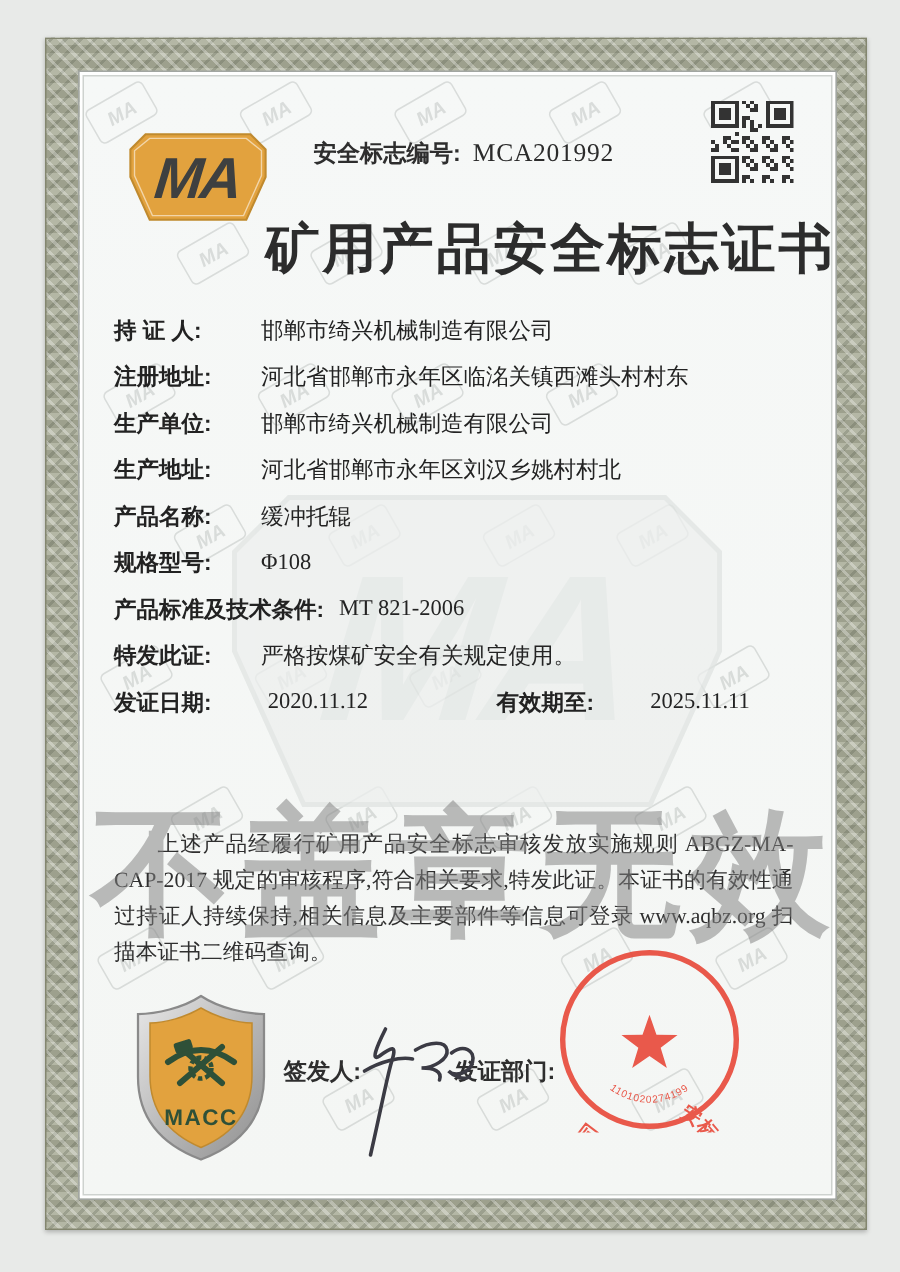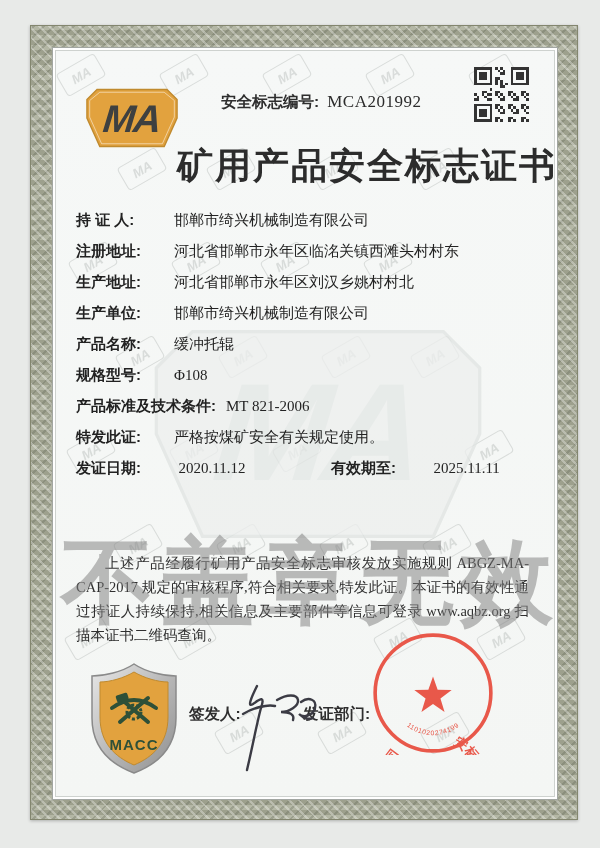--- a/index.html
+++ b/index.html
@@ -31,21 +31,21 @@
     border-radius:4px;display:flex;align-items:center;justify-content:center;
     transform:rotate(-30deg);
     color:rgba(162,168,164,.34);font-weight:bold;font-style:italic;font-size:13px;
     font-family:"Liberation Sans",sans-serif;
   }
   .big-ma{position:absolute;left:100px;top:272px;z-index:1;opacity:.75;}
 
   .content{position:absolute;inset:0;z-index:2;}
 
   .ma-logo{position:absolute;left:33px;top:40px;}
-  .sn-row{position:absolute;left:168px;top:44px;white-space:nowrap;}
+  .sn-row{position:absolute;left:156px;top:44px;white-space:nowrap;}
   .sn-label{font-weight:bold;font-size:15.5px;color:#2e2e2e;}
   .sn-value{font-family:"Liberation Serif",serif;font-size:17px;color:#2b2b2b;margin-left:8px;letter-spacing:.5px;}
   .qr{position:absolute;left:421px;top:19px;}
 
   .title{
     position:absolute;left:0;top:94px;width:100%;text-align:right;
     font-family:"Liberation Serif",serif;font-weight:900;
     font-size:36px;letter-spacing:2px;color:#2c2c2c;
   }
 
@@ -238,22 +238,22 @@
         <rect x="18" y="20" width="1" height="1" fill="#333"></rect>
         <rect x="20" y="20" width="1" height="1" fill="#333"></rect>
       </svg>
 
     <div class="title">矿用产品安全标志证书</div>
 
     <div class="fields" id="fields">
 
       <div class="frow"><span class="flabel">持 证 人:</span><span class="fvalue">邯郸市绮兴机械制造有限公司</span></div>
         <div class="frow"><span class="flabel">注册地址:</span><span class="fvalue">河北省邯郸市永年区临洺关镇西滩头村村东</span></div>
+        <div class="frow"><span class="flabel">生产单位:</span><span class="fvalue">邯郸市绮兴机械制造有限公司</span></div>
         <div class="frow"><span class="flabel">生产地址:</span><span class="fvalue">河北省邯郸市永年区刘汉乡姚村村北</span></div>
-        <div class="frow"><span class="flabel">生产单位:</span><span class="fvalue">邯郸市绮兴机械制造有限公司</span></div>
         <div class="frow"><span class="flabel">产品名称:</span><span class="fvalue">缓冲托辊</span></div>
         <div class="frow"><span class="flabel">规格型号:</span><span class="fvalue">Φ108</span></div>
         <div class="frow"><span class="flabel wide">产品标准及技术条件:</span><span class="fvalue">MT 821-2006</span></div>
         <div class="frow"><span class="flabel">特发此证:</span><span class="fvalue">严格按煤矿安全有关规定使用。</span></div>
         <div class="frow" id="date-row">
         <span class="flabel">发证日期:</span>
         <span class="fvalue">2020.11.12</span>
         <span class="pair2">
           <span class="flabel">有效期至:</span>
           <span class="fvalue">2025.11.11</span>

